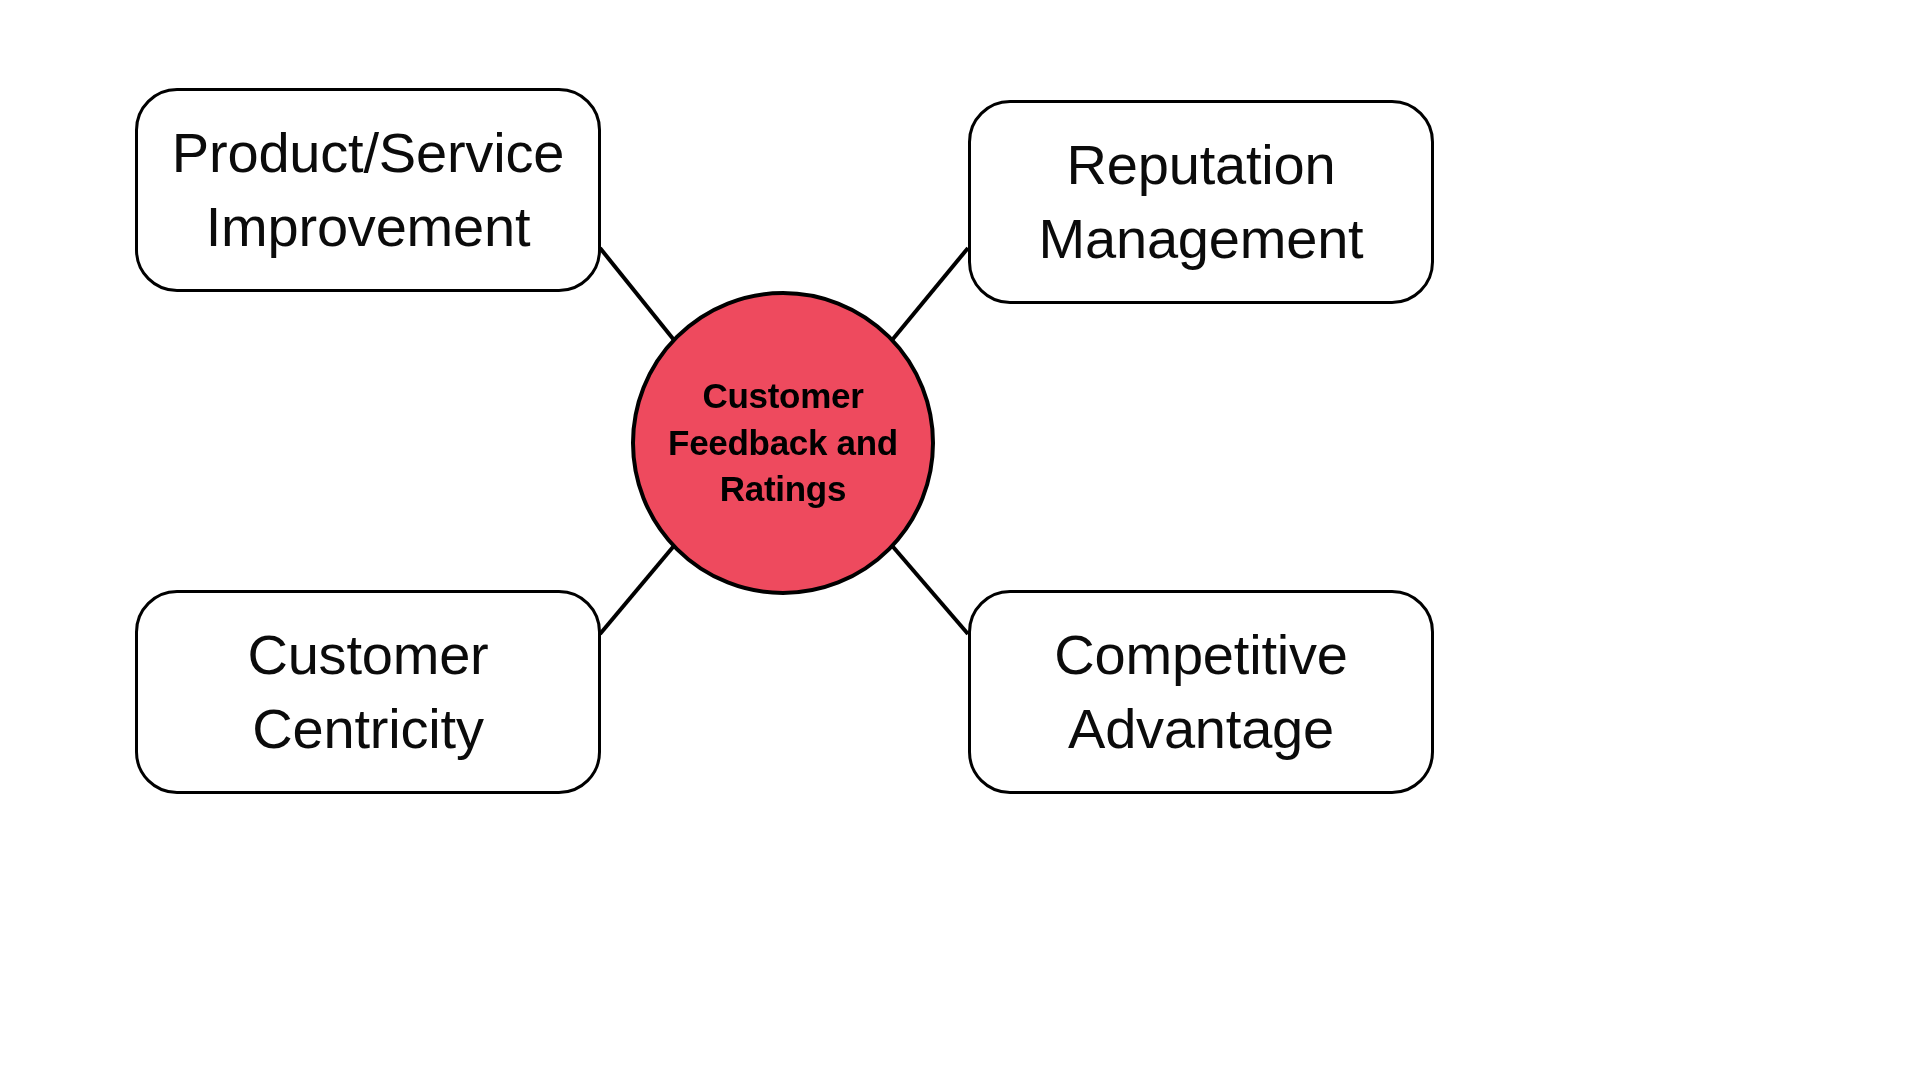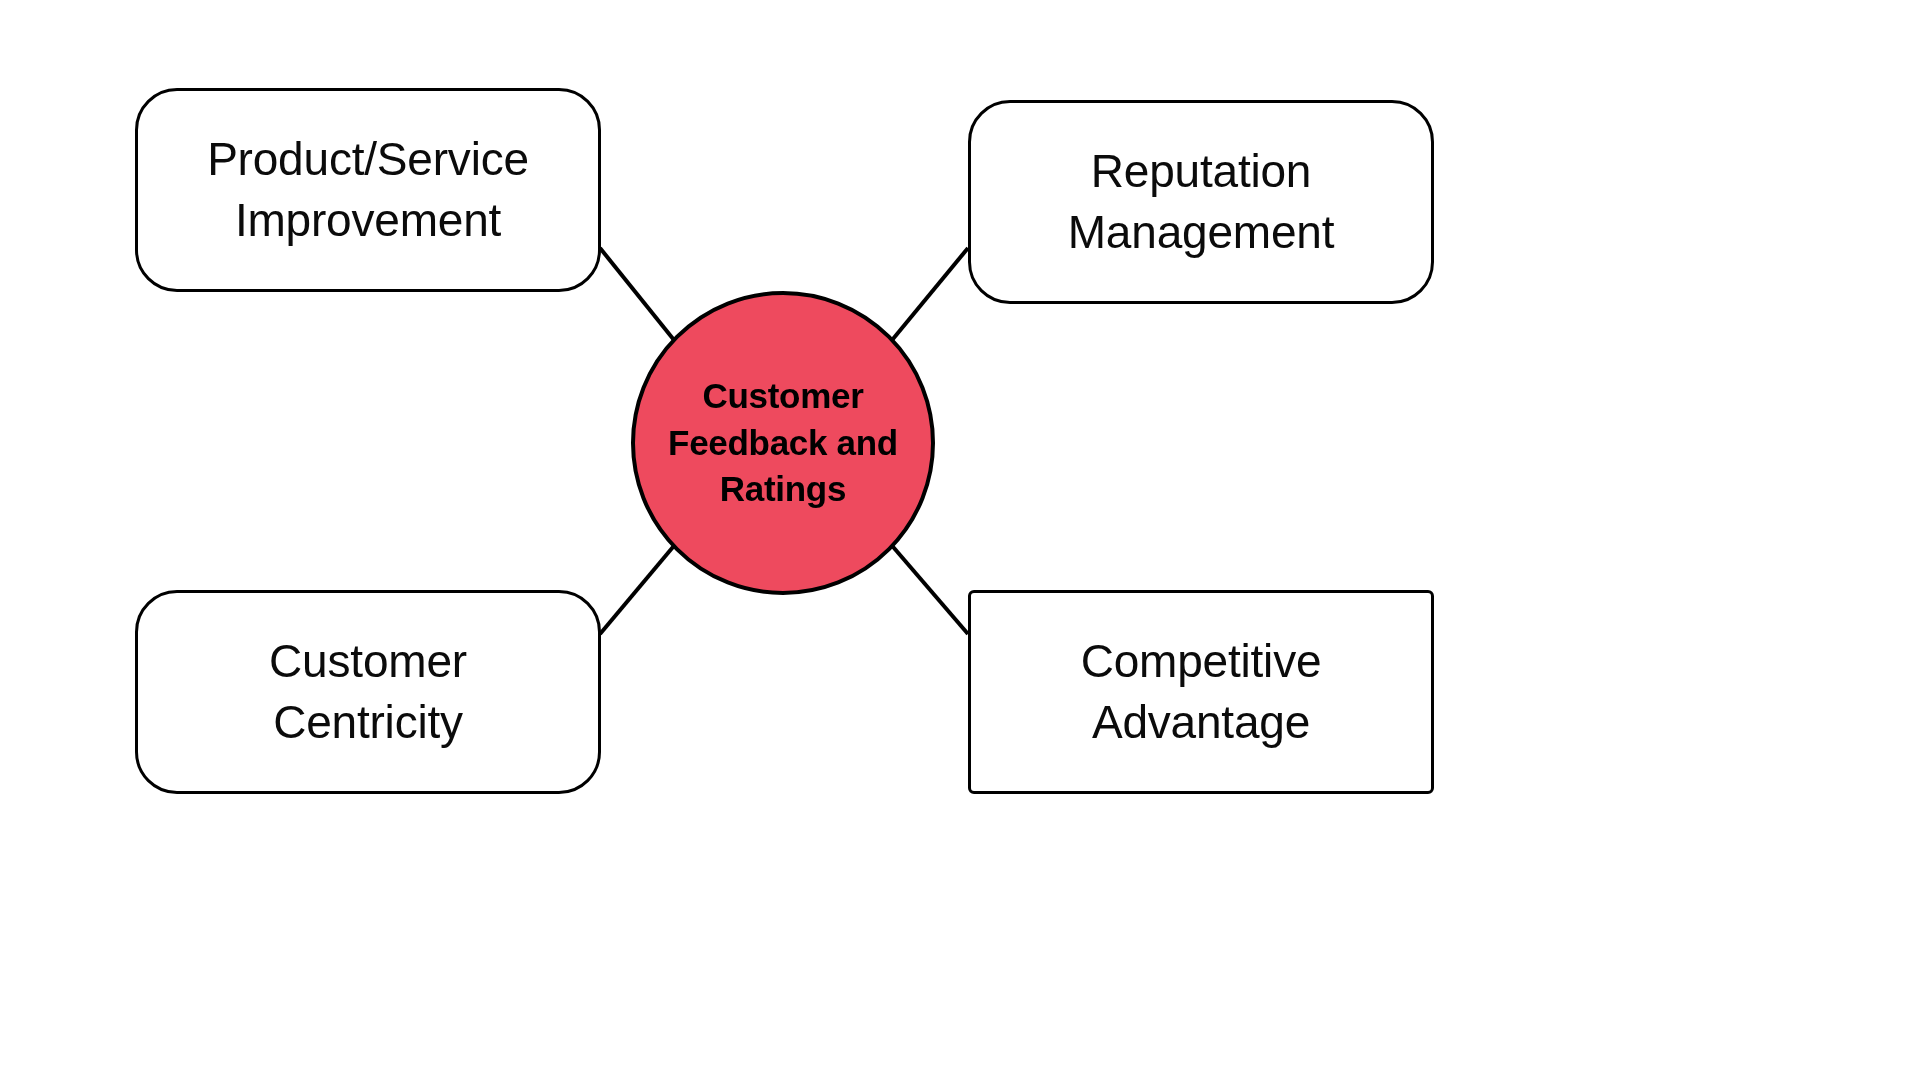--- a/index.html
+++ b/index.html
@@ -33,21 +33,21 @@
     border: 3px solid #000000;
     border-radius: 42px;
     display: flex;
     align-items: center;
     justify-content: center;
     text-align: center;
     z-index: 3;
   }
   .node-box-label {
     font-family: "Liberation Sans", sans-serif;
-    font-size: 46px;
+    font-size: 56px;
     font-weight: 400;
     line-height: 1.32;
     color: #0b0b0b;
     letter-spacing: -0.2px;
     white-space: pre-line;
     padding: 0 26px;
   }
   #hub {
     position: absolute;
     box-sizing: border-box;
@@ -91,21 +91,21 @@
   <div class="node-box" style="left:968px; top:88px; width:466px; height:204px;margin-top:12px;">
     <div class="node-box-label">Reputation
 Management</div>
   </div>
 
   <div class="node-box" style="left:135px; top:590px; width:466px; height:204px;">
     <div class="node-box-label">Customer
 Centricity</div>
   </div>
 
-  <div class="node-box" style="left:968px; top:590px; width:466px; height:204px;border-radius:6px;">
+  <div class="node-box" style="left:968px; top:590px; width:466px; height:204px;">
     <div class="node-box-label">Competitive
 Advantage</div>
   </div>
 
   <div id="hub" style="left:631px; top:291px; width:304px; height:304px;">
     <div id="hub-label">Customer
 Feedback and
 Ratings</div>
   </div>
 

